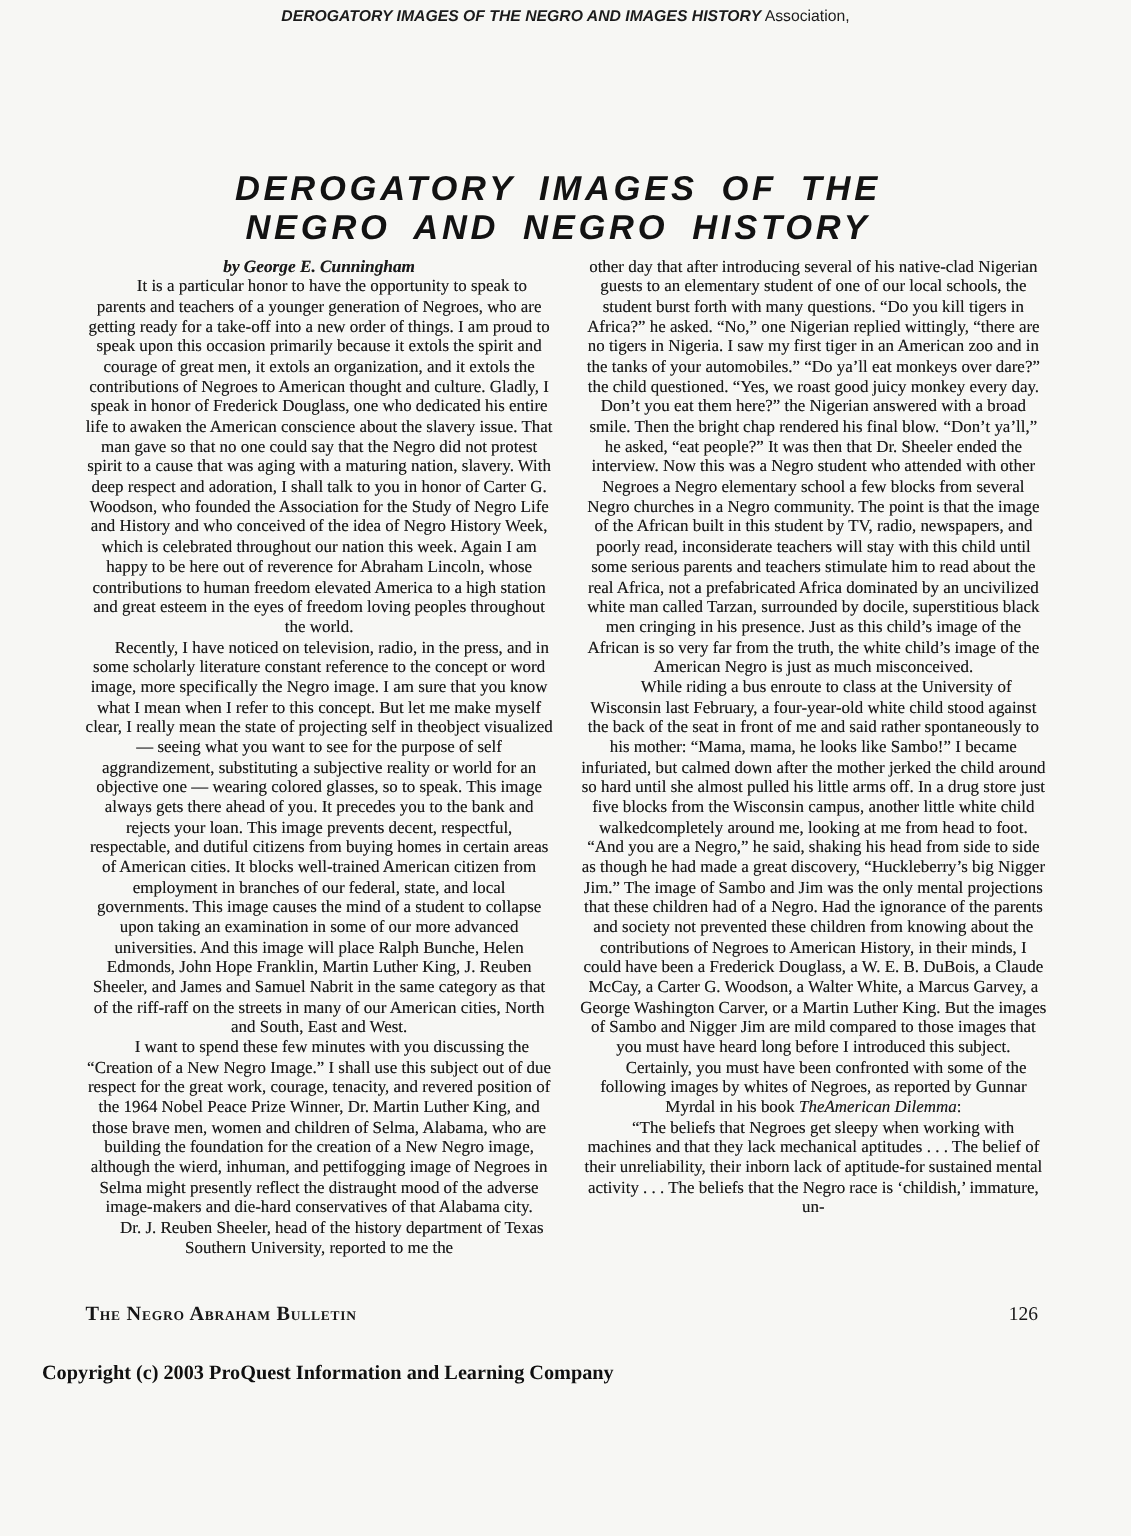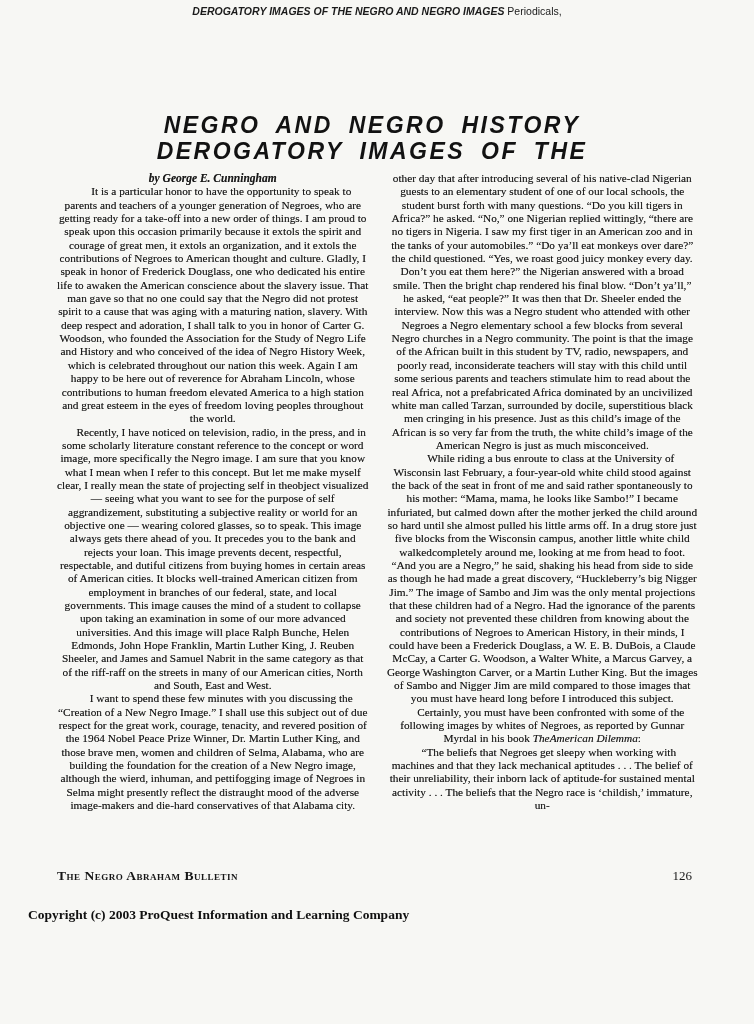--- a/index.html
+++ b/index.html
@@ -72,34 +72,35 @@
     font-size:13.5px;line-height:17.5px;
     color:#101010;
   }
 </style>
 </head>
 <body>
 
 <div class="page">
 
   <div class="scan-header">
-    <div><span class="t">DEROGATORY IMAGES OF THE NEGRO AND NEGRO IMAGES</span><span> Periodicals,</span></div>
+    <div><span class="t">DEROGATORY IMAGES OF THE NEGRO AND IMAGES HISTORY</span><span> Association,</span></div>
   </div>
 
   <div class="article-title">
+    <div>DEROGATORY IMAGES OF THE</div>
     <div>NEGRO AND NEGRO HISTORY</div>
-    <div>DEROGATORY IMAGES OF THE</div>
   </div>
 
   <div class="columns">
     <div class="col">
       <p class="byline">by George E. Cunningham</p>
       <p class="indent">It is a particular honor to have the opportunity to speak to parents and teachers of a younger generation of Negroes, who are getting ready for a take-off into a new order of things.  I am proud to speak upon this occasion primarily because it extols the spirit and courage of great men, it extols an organization, and it extols the contributions of Negroes to American thought and culture.  Gladly, I speak in honor of Frederick Douglass, one who dedicated his entire life to awaken the American conscience about the slavery issue.  That man gave so that no one could say that the Negro did not protest spirit to a cause that was aging with a maturing nation, slavery.  With deep respect and adoration, I shall talk to you in honor of Carter G. Woodson, who founded the Association for the Study of Negro Life and History and who conceived of the idea of Negro History Week, which is celebrated throughout our nation this week.  Again I am happy to be here out of reverence for Abraham Lincoln, whose contributions to human freedom elevated America to a high station and great esteem in the eyes of freedom loving peoples throughout the world.</p>
       <p class="indent">Recently, I have noticed on television, radio, in the press, and in some scholarly literature constant reference to the concept or word image, more specifically the Negro image.  I am sure that you know what I mean when I refer to this concept.  But let me make myself clear, I really mean the state of projecting self in theobject visualized — seeing what you want to see for the purpose of self aggrandizement, substituting a subjective reality or world for an objective one — wearing colored glasses, so to speak.  This image always gets there ahead of you.  It precedes you to the bank and rejects your loan.  This image prevents decent, respectful, respectable, and dutiful citizens from buying homes in certain areas of American cities.  It blocks well-trained American citizen from employment in branches of our federal, state, and local governments.  This image causes the mind of a student to collapse upon taking an examination in some of our more advanced universities.  And this image will place Ralph Bunche, Helen Edmonds, John Hope Franklin, Martin Luther King, J. Reuben Sheeler, and James and Samuel Nabrit in the same category as that of the riff-raff on the streets in many of our American cities, North and South, East and West.</p>
       <p class="indent">I want to spend these few minutes with you discussing the “Creation of a New Negro Image.”  I shall use this subject out of due respect for the great work, courage, tenacity, and revered position of the 1964 Nobel Peace Prize Winner, Dr. Martin Luther King, and those brave men, women and children of Selma, Alabama, who are building the foundation for the creation of a New Negro image, although the wierd, inhuman, and pettifogging image of Negroes in Selma might presently reflect the distraught mood of the adverse image-makers and die-hard conservatives of that Alabama city.</p>
+      <p class="indent">Dr. J. Reuben Sheeler, head of the history department of Texas Southern University, reported to me the</p>
     </div>
     <div class="col">
       <p>other day that after introducing several of his native-clad Nigerian guests to an elementary student of one of our local schools, the student burst forth with many questions.  “Do you kill tigers in Africa?” he asked.  “No,” one Nigerian replied wittingly, “there are no tigers in Nigeria.  I saw my first tiger in an American zoo and in the tanks of your automobiles.”  “Do ya’ll eat monkeys over dare?” the child questioned.  “Yes, we roast good juicy monkey every day.  Don’t you eat them here?”  the Nigerian answered with a broad smile. Then the bright chap rendered his final blow.  “Don’t ya’ll,” he asked, “eat people?”  It was then that Dr. Sheeler ended the interview.  Now this was a Negro student who attended with other Negroes a Negro elementary school a few blocks from several Negro churches in a Negro community.  The point is that the image of the African built in this student by TV, radio, newspapers, and poorly read, inconsiderate teachers will stay with this child until some serious parents and teachers stimulate him to read about the real Africa, not a prefabricated Africa dominated by an uncivilized white man called Tarzan, surrounded by docile, superstitious black men cringing in his presence.  Just as this child’s image of the African is so very far from the truth, the white child’s image of the American Negro is just as much misconceived.</p>
       <p class="indent">While riding a bus enroute to class at the University of Wisconsin last February, a four-year-old white child stood against the back of the seat in front of me and said rather spontaneously to his mother:  “Mama, mama, he looks like Sambo!”  I became infuriated, but calmed down after the mother jerked the child around so hard until she almost pulled his little arms off.  In a drug store just five blocks from the Wisconsin campus, another little white child  walkedcompletely around me, looking at me from head to foot.  “And you are a Negro,” he said, shaking his head from side to side as though he had made a great discovery, “Huckleberry’s big Nigger Jim.”  The image of Sambo and Jim was the only mental projections that these children had of a Negro.  Had the ignorance of the parents and society not prevented these children from knowing about the contributions of Negroes to American History, in their minds, I could have been a Frederick Douglass, a W. E. B. DuBois, a Claude McCay, a Carter G. Woodson, a Walter White, a Marcus Garvey, a George Washington Carver, or a Martin Luther King.  But the images of Sambo and Nigger Jim are mild compared to those images that you must have heard long before I introduced this subject.</p>
       <p class="indent"><span>Certainly, you must have been confronted with some of the following images by whites of Negroes, as reported by Gunnar Myrdal in his book </span><i>TheAmerican Dilemma</i><span>:</span></p>
       <p class="quote">“The beliefs that Negroes get sleepy when working with machines and that they lack mechanical aptitudes . . . The belief of their unreliability, their inborn lack of aptitude-for sustained mental activity . . . The beliefs that the Negro race is ‘childish,’ immature, un-</p>
     </div>
   </div>
 
   <div class="page-footer">

